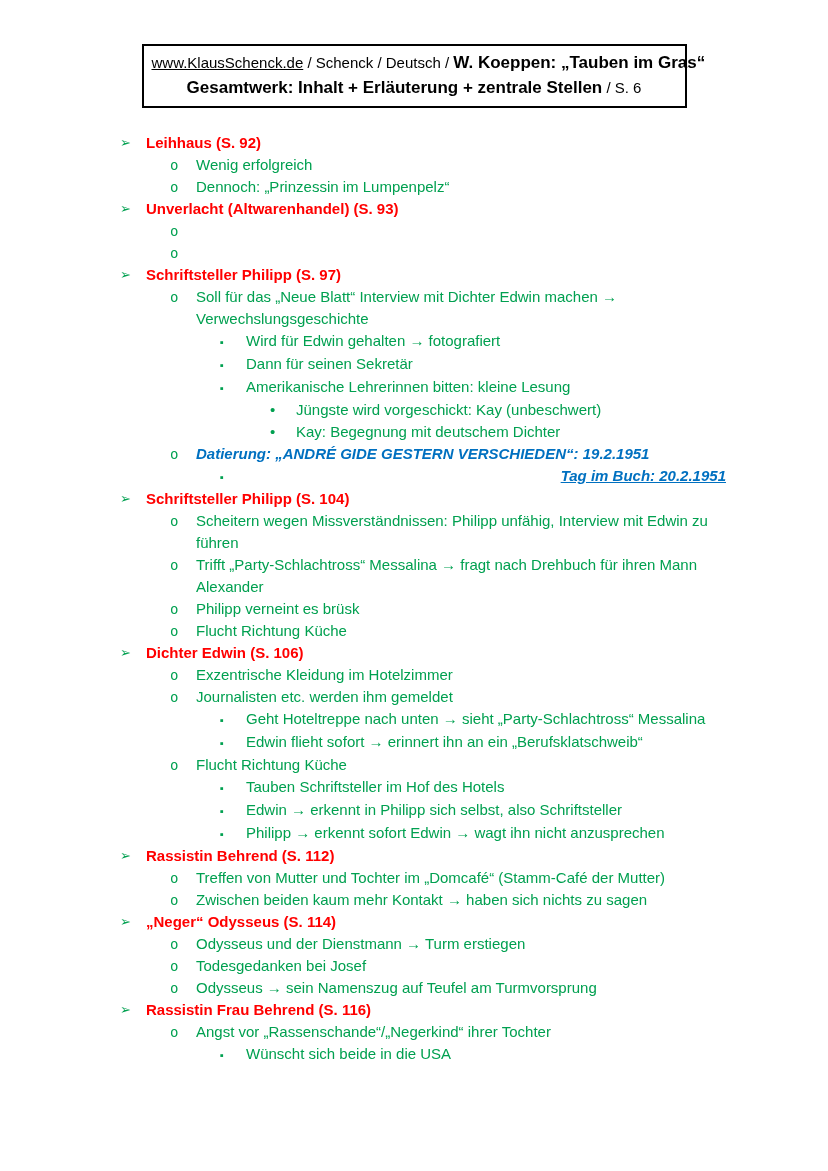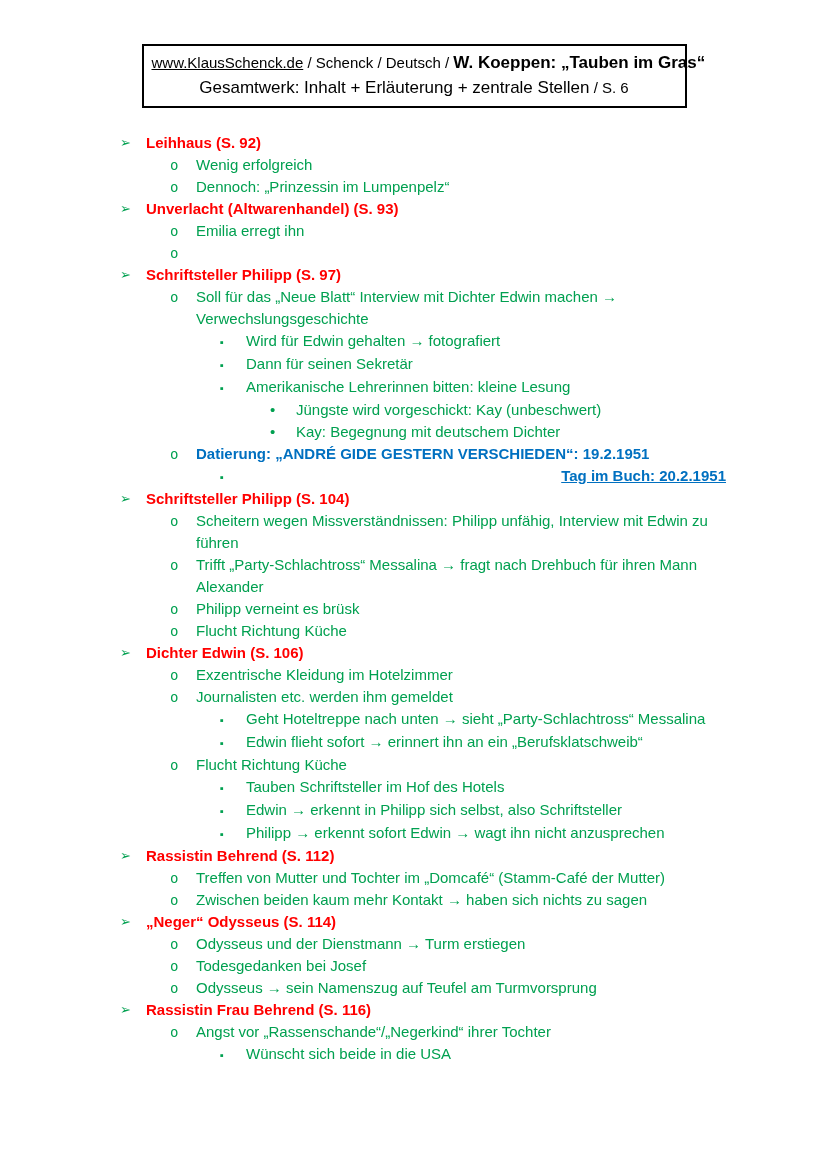--- a/index.html
+++ b/index.html
@@ -27,21 +27,21 @@
     border: 2px solid #000;
     text-align: center;
     padding: 4px 8px 6px 8px;
     line-height: 25px;
   }
   .header-line1 { font-size: 15px; white-space: nowrap; }
   .header-link { text-decoration: underline; color: #000; cursor: pointer; }
   .header-sep { font-size: 15px; }
   .header-title { font-weight: bold; font-size: 17px; }
   .header-line2 { font-size: 15px; }
-  .header-line2 .bold-part { font-weight: normal; font-size: 17px; }
+  .header-line2 .bold-part { font-weight: bold; font-size: 17px; }
 
   
   .outline {
     margin: 24px 0 0 120px;
     width: 606px;
     font-size: 15px;
   }
   .item {
     display: flex;
     align-items: flex-start;
@@ -59,21 +59,21 @@
   .lvl3 { padding-left: 100px; }
   .lvl4 { padding-left: 150px; }
 
   .b1 { font-size: 13px; }
   .b2 { font-family: "DejaVu Sans Mono", monospace; font-size: 14px; }
   .b3 { font-size: 11px; padding-top: 1px; }
   .b4 { font-size: 15px; }
 
   .c-red .text   { color: var(--red); }
   .c-green .text { color: var(--green); }
-  .c-blue .text  { color: var(--blue); }
+  .c-blue .text  { color: var(--blue); font-style: italic; }
   .bold .text { font-weight: bold; }
   .underline .text { text-decoration: underline; text-align: right; }
 </style>
 </head>
 <body>
 
 <div class="page">
 
   <div class="header-box">
     <div class="header-line1">
@@ -96,21 +96,20 @@
       <div class="item lvl2 c-green">
         <span class="bullet b2">o</span>
         <span class="text">Dennoch: „Prinzessin im Lumpenpelz“</span>
       </div>
       <div class="item lvl1 c-red bold">
         <span class="bullet b1">➢</span>
         <span class="text">Unverlacht (Altwarenhandel) (S. 93)</span>
       </div>
       <div class="item lvl2 c-green">
         <span class="bullet b2">o</span>
-        <span class="text">Emilia erregt ihn</span>
       </div>
       <div class="item lvl2 c-green">
         <span class="bullet b2">o</span>
       </div>
       <div class="item lvl1 c-red bold">
         <span class="bullet b1">➢</span>
         <span class="text">Schriftsteller Philipp (S. 97)</span>
       </div>
       <div class="item lvl2 c-green">
         <span class="bullet b2">o</span>

